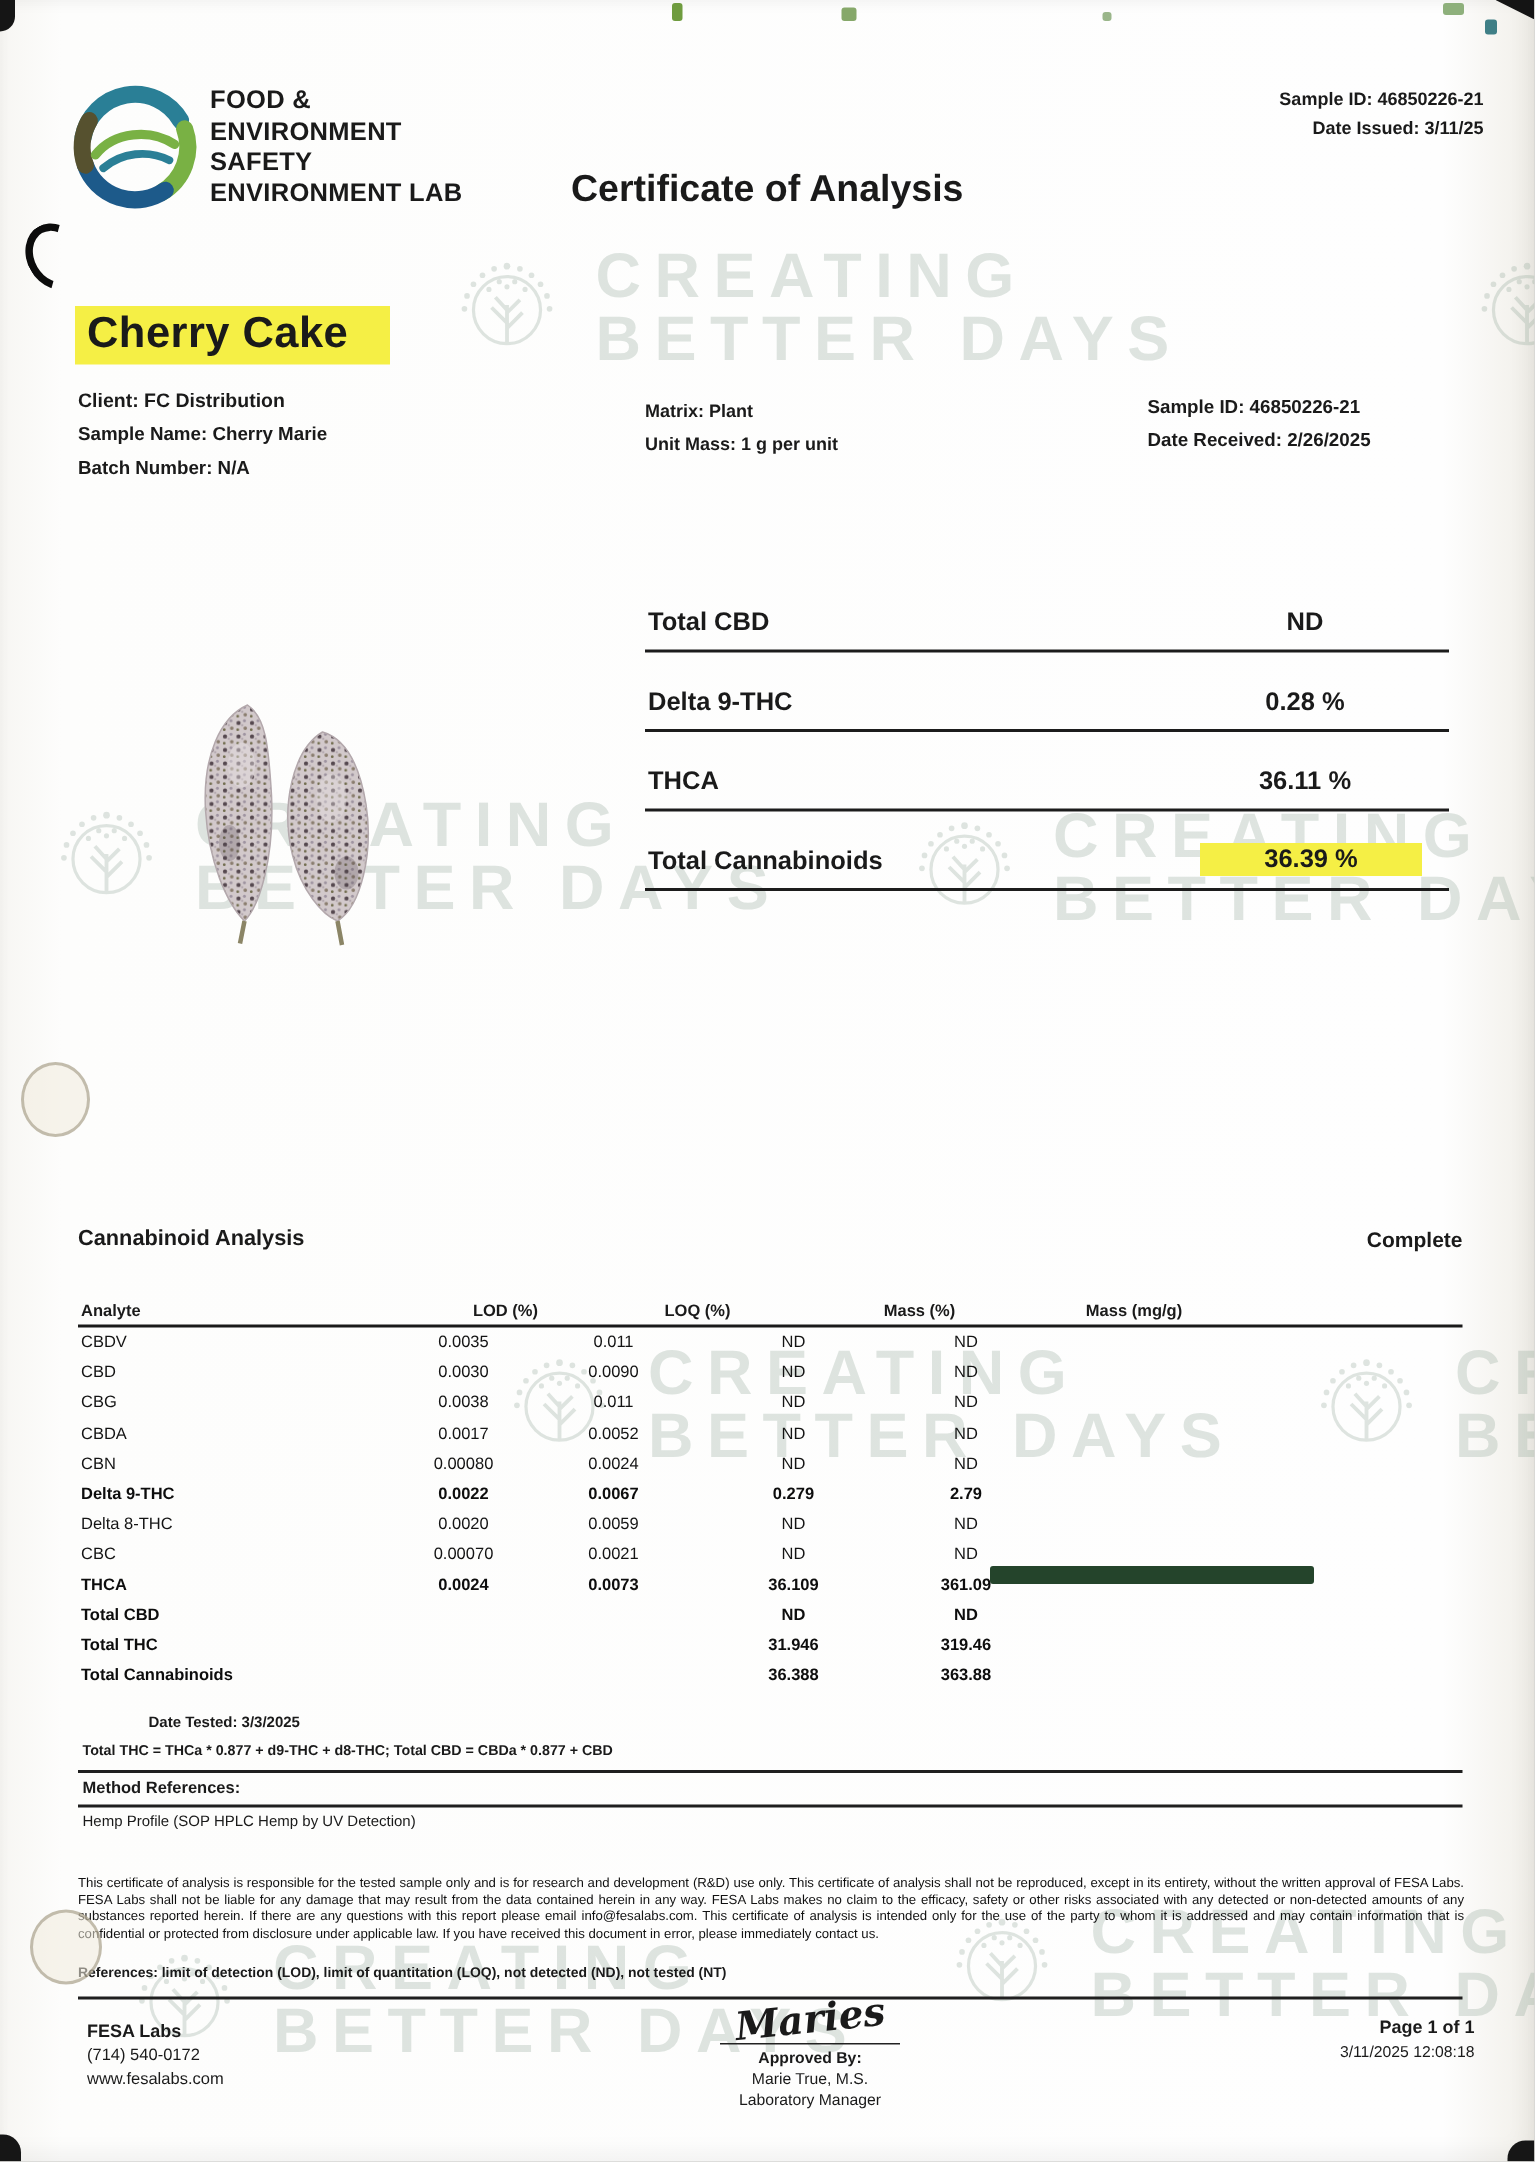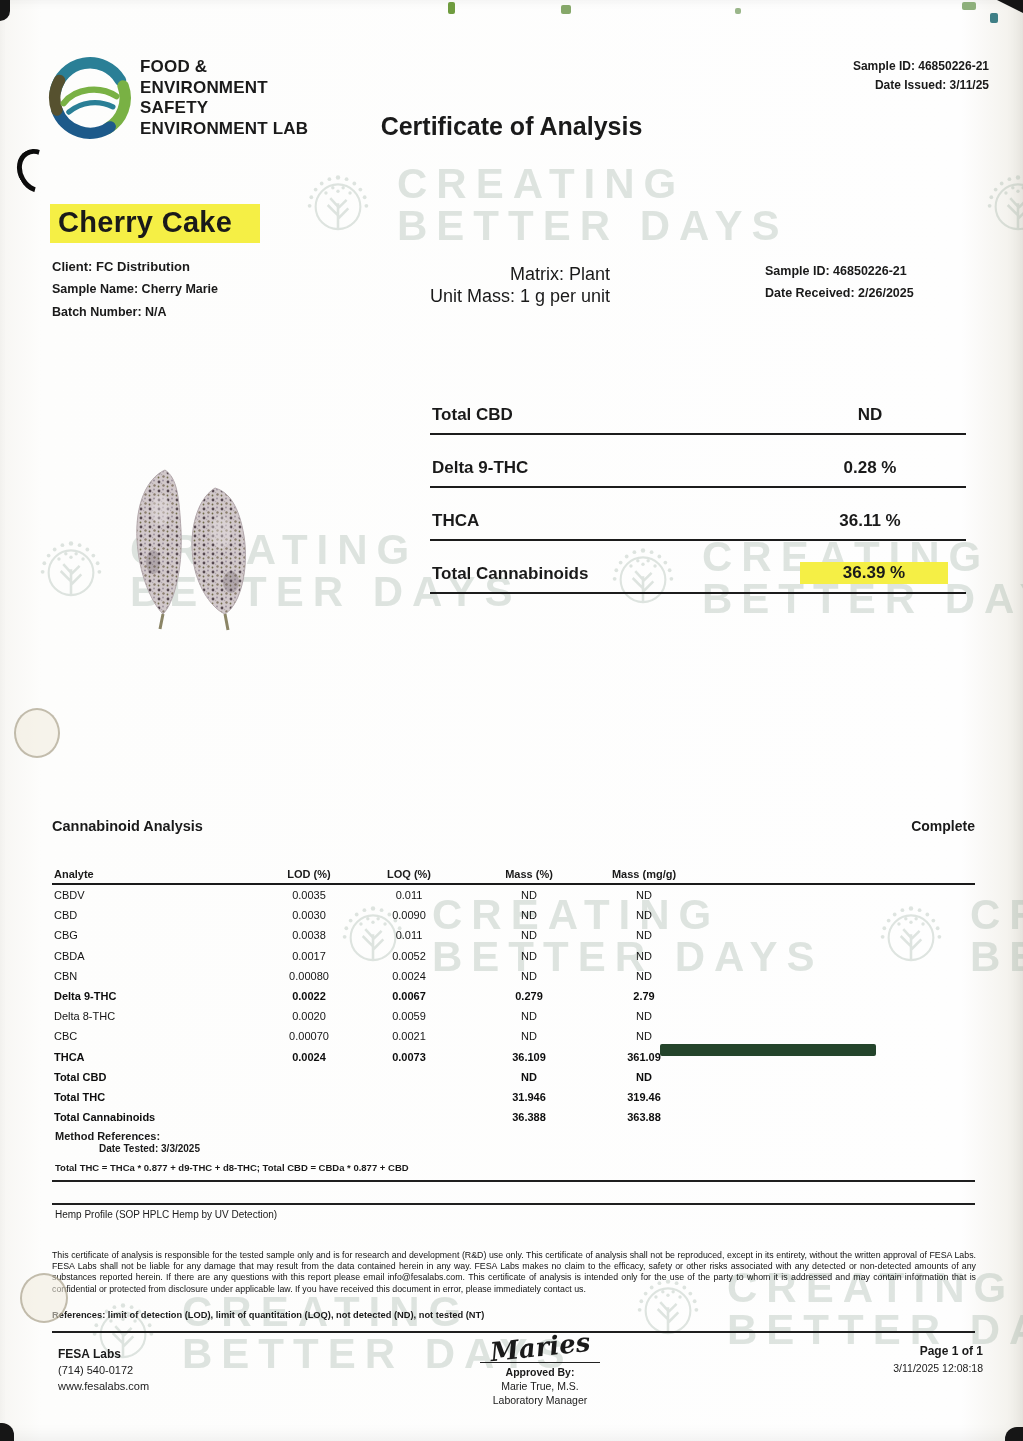--- a/index.html
+++ b/index.html
@@ -14,50 +14,50 @@
   
   .logo{left:46px;top:54px;}
   .lab-name{left:140px;top:57px;font-weight:700;font-size:17px;line-height:20.5px;letter-spacing:.2px;}
   .top-right{right:34px;top:57px;text-align:right;font-size:12px;font-weight:700;line-height:19px;}
   .doc-title{left:0;top:112px;width:1023px;text-align:center;font-size:25px;font-weight:700;}
   .doc-subtitle{left:0;top:159px;width:1023px;text-align:center;font-size:9px;font-weight:600;}
   .product-name{left:50px;top:180px;}
   .product-name span{display:inline-block;background:#f5ef45;padding:2px 28px 4px 8px;font-size:29px;font-weight:700;letter-spacing:.3px;margin-top:24px;}
   .info-left{left:52px;top:255px;font-size:12.5px;font-weight:700;line-height:23px;}
   .info-left .first{font-size:13px;}
-  .info-mid{left:430px;top:263px;font-size:18px;font-weight:400;line-height:22px;text-align:right;}
+  .info-mid{left:430px;top:263px;font-size:12px;font-weight:700;line-height:22px;}
   .info-right{left:765px;top:260px;font-size:12.5px;font-weight:600;line-height:22px;}
   
   .summary{left:430px;top:382px;width:536px;}
   .sum-row{position:relative;height:51px;border-bottom:2px solid #1c1c1c;}
   .sum-label{position:absolute;left:2px;bottom:8px;font-size:17px;font-weight:700;}
   .sum-value{position:absolute;left:370px;bottom:8px;width:140px;text-align:center;font-size:17px;font-weight:700;}
   .sum-value.hl{background:#f5ef45;padding:1px 4px;}
   
   .bud{left:103px;top:452px;}
   
   .analysis-title{left:52px;top:818px;font-size:14.5px;font-weight:700;}
   .analysis-status{right:48px;top:818px;font-size:14px;font-weight:700;}
   .atable{left:52px;top:858px;width:923px;}
-  .ahdr{display:flex;align-items:flex-end;height:22px;border-bottom:2.5px solid #1a1a1a;padding-bottom:3px;font-size:11px;font-weight:700;}
+  .ahdr{display:flex;align-items:flex-end;height:22px;border-bottom:2.5px solid #1a1a1a;padding-bottom:3px;font-size:11px;font-weight:700;gap:28px;}
   .arow{display:flex;align-items:center;height:20.2px;font-size:11px;color:#141414;}
   .arow.bold{font-weight:700;color:#0d0d0d;}
   .acol-analyte{width:210px;text-align:left;padding-left:2px;}
   .acol-lod{width:90px;text-align:center;}
   .acol-loq{width:110px;text-align:center;}
   .acol-mass{width:130px;text-align:center;}
   .acol-mg{width:100px;text-align:center;}
   .redaction{left:660px;top:1044px;width:216px;height:12px;background:#24442b;border-radius:2px;}
   .date-tested{left:55px;top:1143px;font-size:10px;font-weight:700;padding-left:44px;}
   .formula{left:55px;top:1162px;font-size:9.5px;font-weight:600;}
   .hline{left:52px;width:923px;background:#1f1f1f;}
   .hl-1{top:1180px;height:2.2px;}
   .hl-2{top:1203px;height:2.2px;}
   .hl-3{top:1331px;height:1.6px;}
-  .method-title{left:55px;top:1130px;font-size:11px;font-weight:700;text-align:center;}
+  .method-title{left:55px;top:1186px;font-size:11px;font-weight:700;text-align:center;}
   .method-value{left:55px;top:1209px;font-size:10px;font-weight:500;}
   .disclaimer{left:52px;top:1250px;width:924px;font-size:8.8px;line-height:11.2px;text-align:justify;color:#111;}
   .references{left:52px;top:1310px;font-size:9.3px;font-weight:600;}
   .footer-left{left:58px;top:1346px;font-size:11px;line-height:16px;}
   .footer-left .lab{font-size:12px;font-weight:700;}
   .sig-block{left:440px;top:1332px;width:200px;text-align:center;}
   .sig{font-family:"DejaVu Serif",serif;font-style:italic;font-weight:600;font-size:26px;display:inline-block;transform:rotate(-6deg);}
   .sig-line{width:120px;margin:0 auto 2px;border-top:1.5px solid #222;}
   .sig-small{font-size:10.5px;line-height:14px;}
   .sig-small.b{font-weight:700;}

